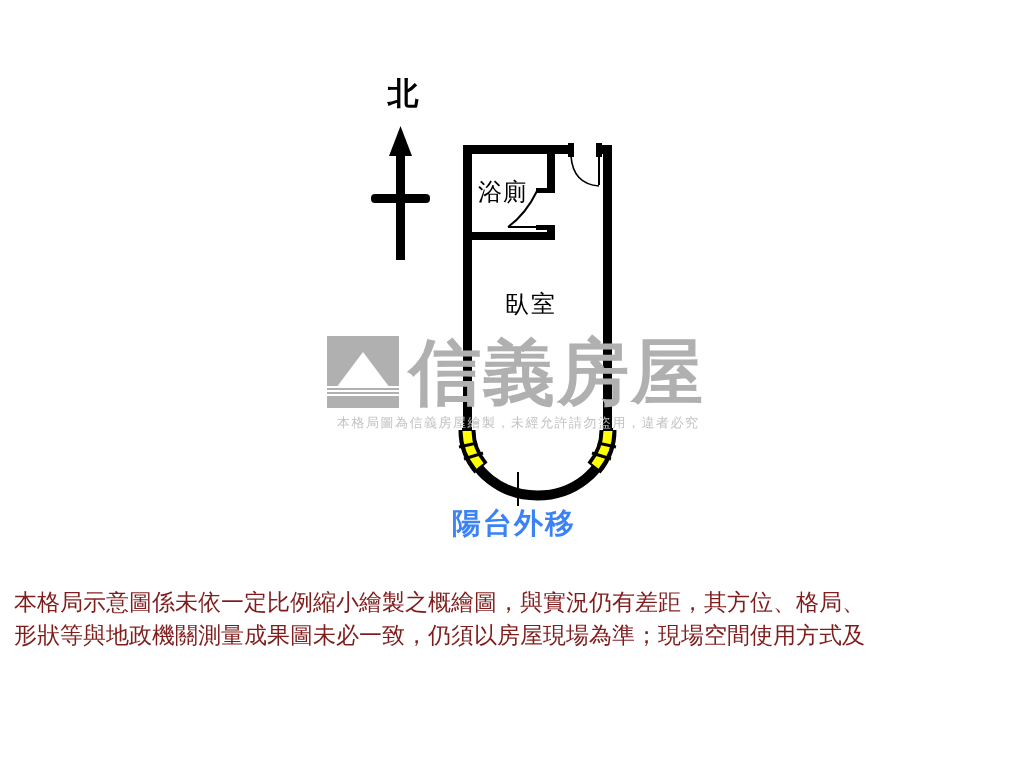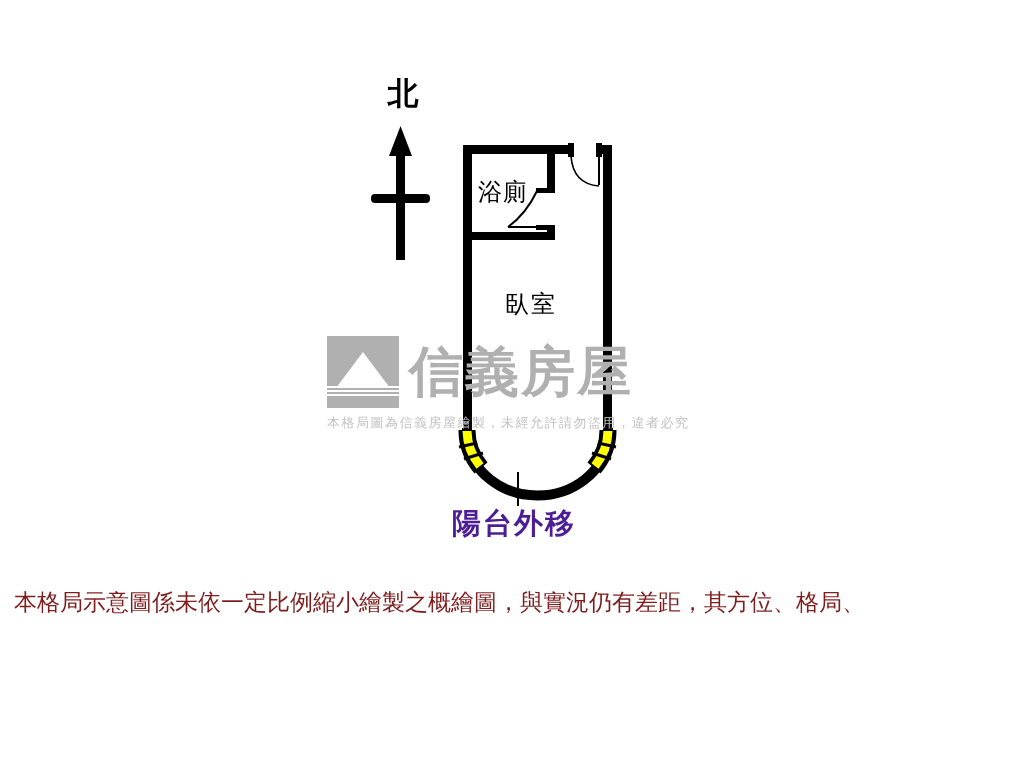--- a/index.html
+++ b/index.html
@@ -66,21 +66,21 @@
   .balcony-callout {
     position: absolute;
     left: 452px;
     top: 509px;
     font-family: "DejaVu Serif", "Liberation Serif", serif;
     font-size: 29px;
     font-weight: 700;
     letter-spacing: 2px;
     line-height: 1;
     white-space: nowrap;
-    color: #4c1d95;
+    color: #3b82f6;
   }
 
   
   .watermark {
     position: absolute;
     left: 327px;
     top: 336px;
     width: 380px;
     pointer-events: none;
     user-select: none;
@@ -118,35 +118,36 @@
     bottom: 12px;
     width: 100%;
     height: 10px;
     background: repeating-linear-gradient(
       to bottom,
       #ffffff 0px, #ffffff 2px,
       #b0b0b0 2px, #b0b0b0 4px
     );
   }
   .wm-text {
-    font-family: Liberation Serif, serif;
-    font-size: 54px;
+    font-family: Liberation Sans, sans-serif;
+    font-size: 72px;
     font-weight: 700;
     color: #b0b0b0;
     letter-spacing: 2px;
     line-height: 1;
     white-space: nowrap;
   }
   .wm-note {
     margin-top: 6px;
     font-family: "DejaVu Sans", "Liberation Sans", sans-serif;
     font-size: 13px;
     color: #c2c2c2;
     letter-spacing: 1.5px;
     white-space: nowrap;
+    margin-left: 10px;
   }
 
   
   .disclaimer {
     position: absolute;
     left: 14px;
     top: 586px;
     width: 996px;
     font-family: "DejaVu Serif", "Liberation Serif", serif;
     font-size: 23px;
@@ -248,13 +249,14 @@
 <div class="watermark">
   <div class="wm-row">
     <div class="wm-mark"></div>
     <div class="wm-text">信義房屋</div>
   </div>
   <div class="wm-note">本格局圖為信義房屋繪製，未經允許請勿盜用，違者必究</div>
 </div>
 
 <div class="disclaimer">
   <div>本格局示意圖係未依一定比例縮小繪製之概繪圖，與實況仍有差距，其方位、格局、</div>
+  <div>形狀等與地政機關測量成果圖未必一致，仍須以房屋現場為準；現場空間使用方式及</div>
 </div>
 
 </body></html>

